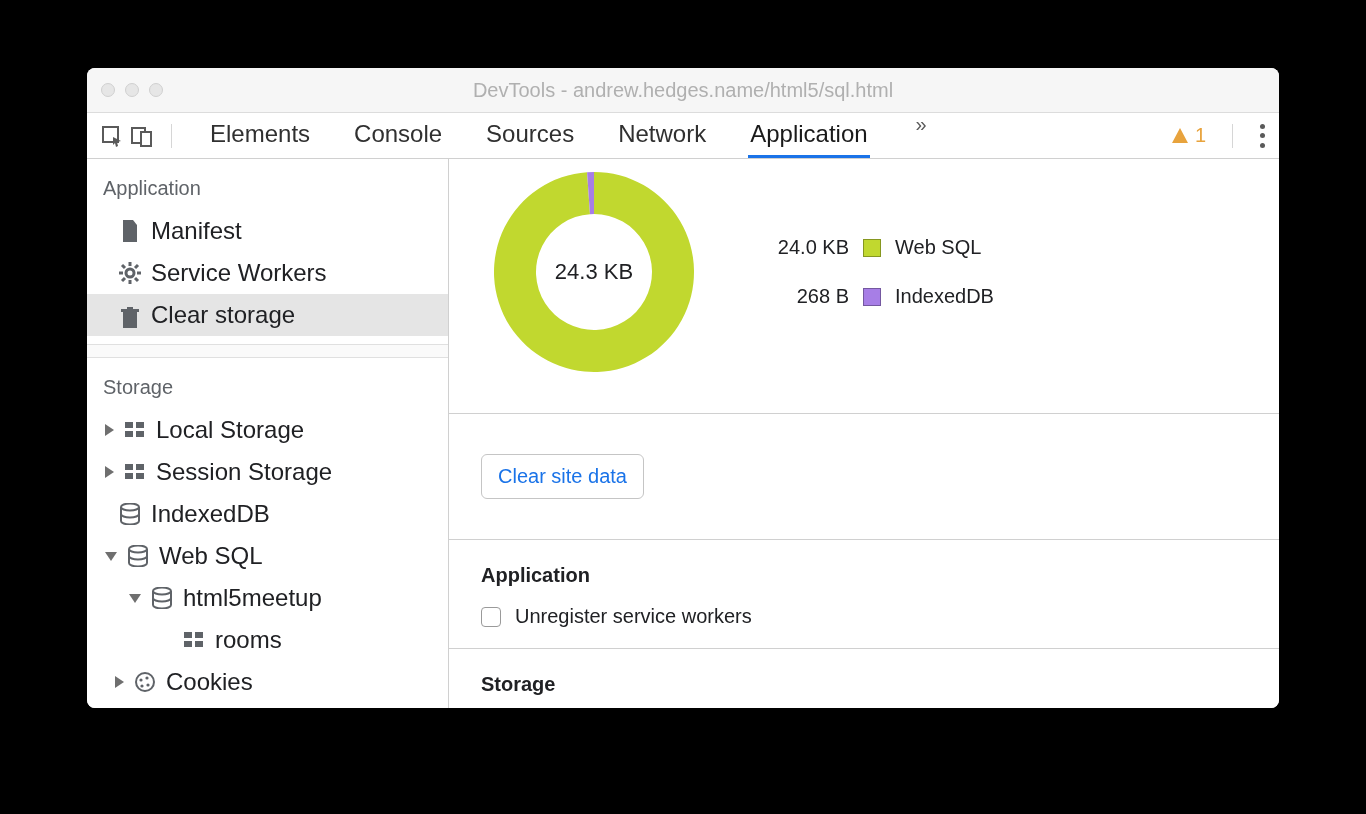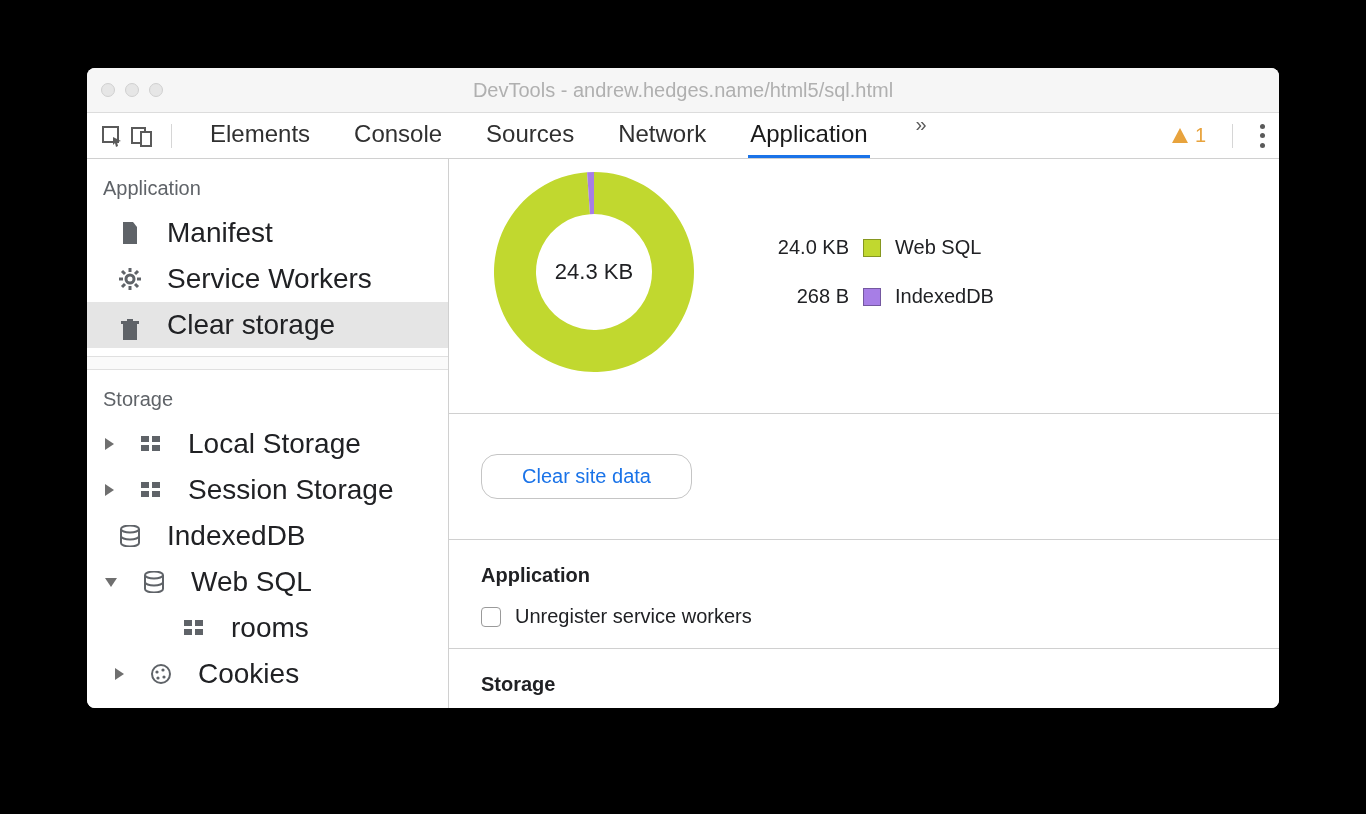--- a/index.html
+++ b/index.html
@@ -120,23 +120,23 @@
     padding-bottom: 10px;
   }
   .side-section-title {
     font-size: 20px;
     color: #5f6368;
     padding: 18px 16px 10px 16px;
   }
   .side-item {
     display: flex;
     align-items: center;
-    gap: 26px;
+    gap: 10px;
     padding: 7px 16px 7px 16px;
-    font-size: 28px;
+    font-size: 24px;
     color: #202124;
     cursor: pointer;
   }
   .side-item.selected {
     background: #e5e5e5;
     align-items: flex-end;
   }
   .side-item.indent1 { padding-left: 32px; }
   .side-item.indent3 { padding-left: 96px; }
   .tri {
@@ -207,22 +207,22 @@
   .clear-block {
     padding: 40px 32px;
     border-bottom: 1px solid #d0d0d0;
   }
   .btn-outline {
     display: inline-block;
     border: 1px solid #c5c5c5;
     color: #1a73e8;
     background: #fff;
     font-size: 20px;
-    padding: 10px 40px;
-    border-radius: 16px;
+    padding: 10px 16px;
+    border-radius: 6px;
     cursor: pointer;
     text-align: right;
   }
   .section-block {
     padding: 24px 32px 20px 32px;
     border-bottom: 1px solid #d0d0d0;
   }
   .section-heading {
     font-size: 20px;
     font-weight: 600;
@@ -381,20 +381,31 @@
         <span class="icon">
           <svg width="20" height="22" viewBox="0 0 20 22">
               <ellipse cx="10" cy="4" rx="9" ry="3.5" fill="none" stroke="#5f6368" stroke-width="2"></ellipse>
               <path d="M1 4 V18 A9 3.5 0 0 0 19 18 V4" fill="none" stroke="#5f6368" stroke-width="2"></path>
               <path d="M1 11 A9 3.5 0 0 0 19 11" fill="none" stroke="#5f6368" stroke-width="2"></path>
             </svg>
         </span>
         <span>Web SQL</span>
       </div>
 
+      <div class="side-item" style="padding-left:42px">
+        <span class="tri down"></span>
+        <span class="icon">
+          <svg width="20" height="22" viewBox="0 0 20 22">
+              <ellipse cx="10" cy="4" rx="9" ry="3.5" fill="none" stroke="#5f6368" stroke-width="2"></ellipse>
+              <path d="M1 4 V18 A9 3.5 0 0 0 19 18 V4" fill="none" stroke="#5f6368" stroke-width="2"></path>
+              <path d="M1 11 A9 3.5 0 0 0 19 11" fill="none" stroke="#5f6368" stroke-width="2"></path>
+            </svg>
+        </span>
+        <span>html5meetup</span>
+      </div>
 
       <div class="side-item indent3">
         <span class="icon">
           <svg width="20" height="16" viewBox="0 0 20 16">
               <rect x="0" y="0" width="8" height="6" fill="#5f6368"></rect>
               <rect x="11" y="0" width="8" height="6" fill="#5f6368"></rect>
               <rect x="0" y="9" width="8" height="6" fill="#5f6368"></rect>
               <rect x="11" y="9" width="8" height="6" fill="#5f6368"></rect>
             </svg>
         </span>

